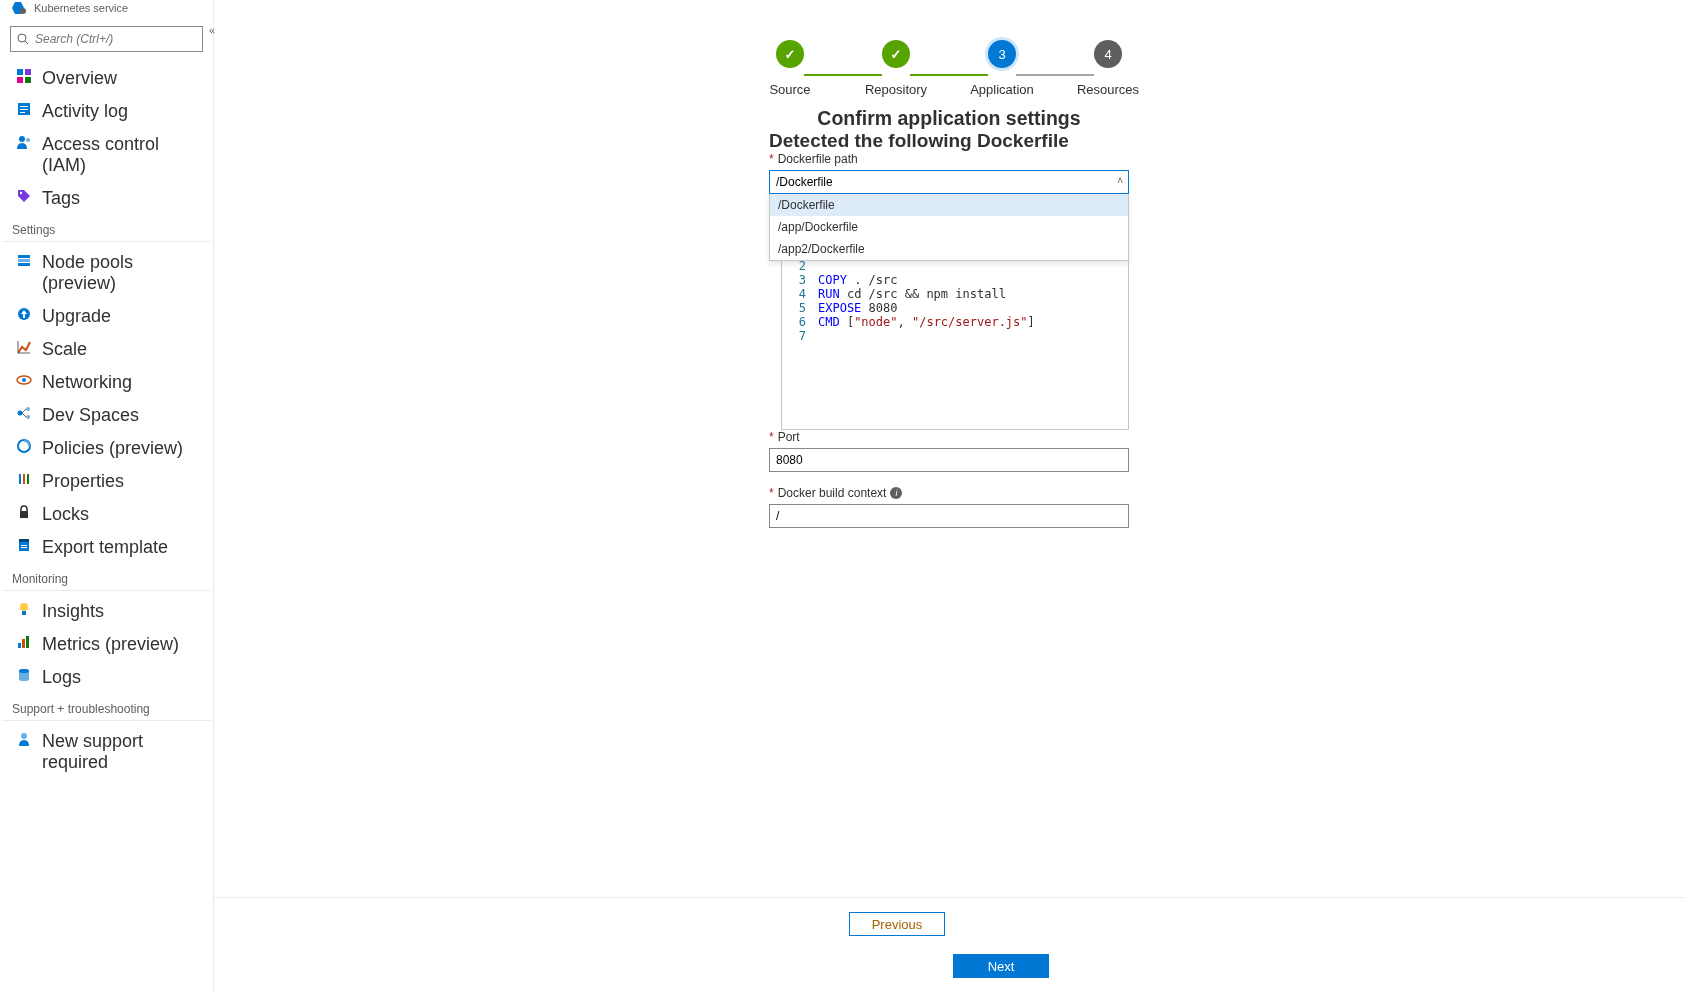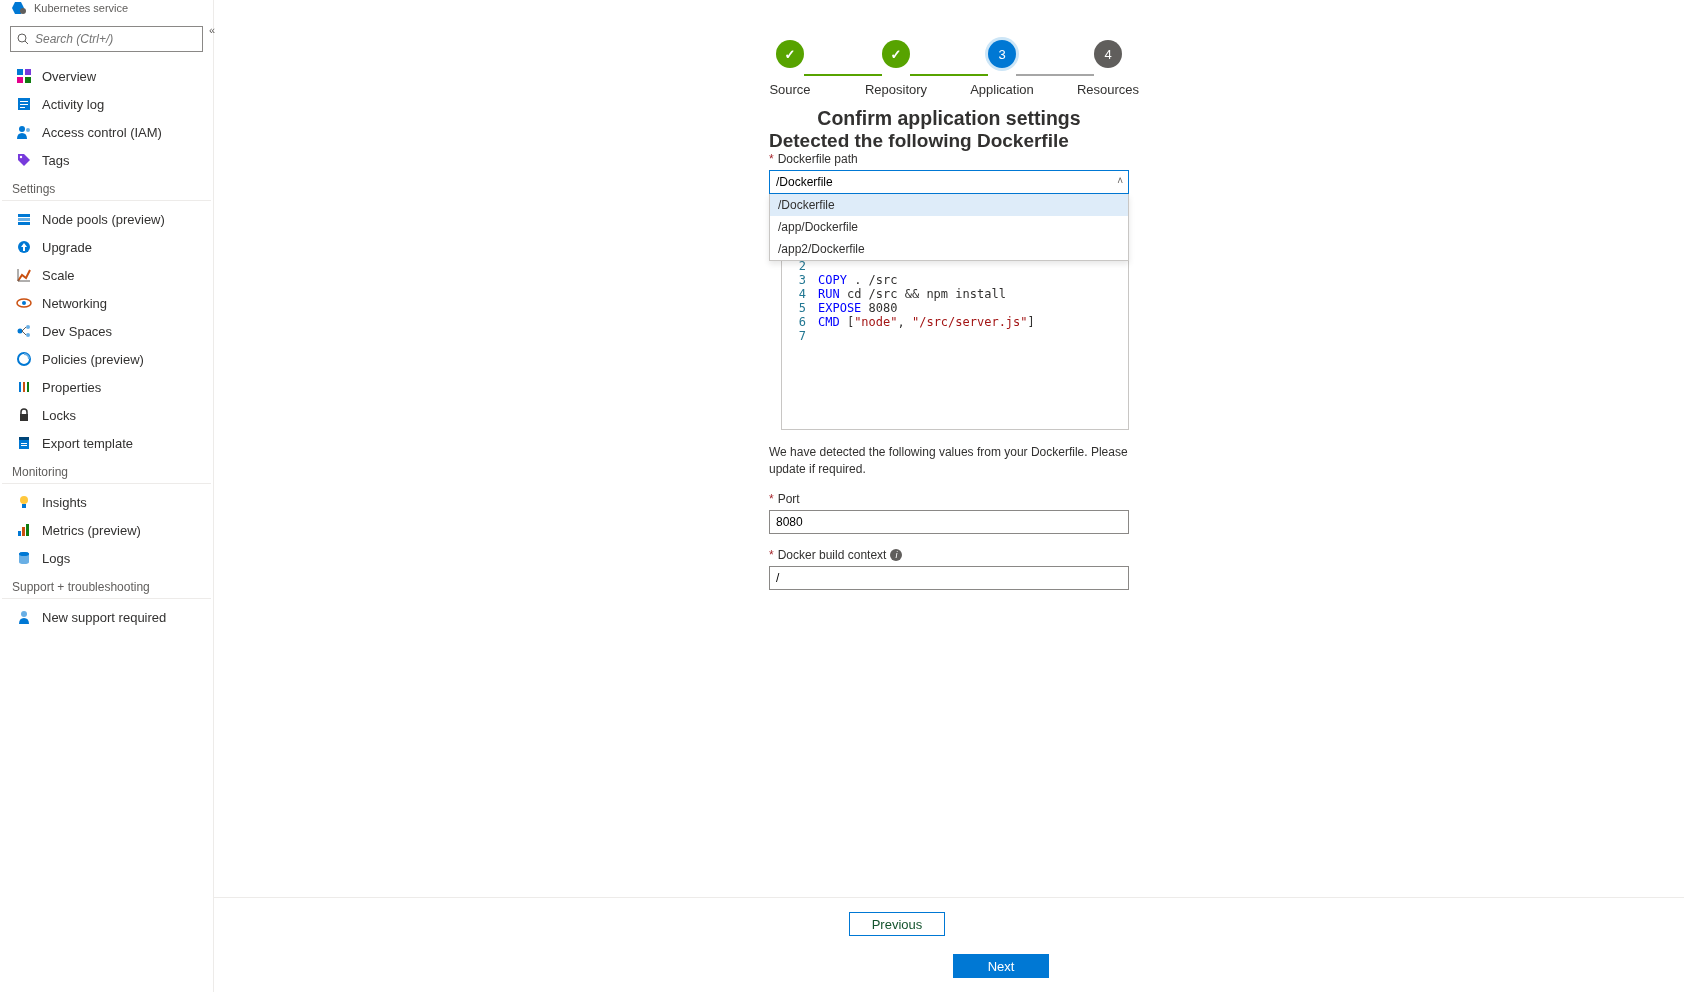--- a/index.html
+++ b/index.html
@@ -5,21 +5,21 @@
   * { box-sizing: border-box; margin: 0; padding: 0; }
   body { font-family: "Segoe UI", Arial, sans-serif; font-size: 13px; color: #323130; background: #fff; }
   .page { display: flex; height: 992px; width: 1684px; }
   .header-strip { position: absolute; top: 0; left: 8px; display: flex; align-items: center; gap: 6px; height: 15px; font-size: 11px; color: #605e5c; }
   .header-strip svg { flex-shrink: 0; }
   .sidebar { width: 214px; border-right: 1px solid #edebe9; padding-top: 20px; position: relative; }
   .collapse-btn { position: absolute; top: 24px; right: -2px; font-size: 11px; color: #605e5c; cursor: pointer; }
   .search-box { margin: 6px 10px 10px 10px; border: 1px solid #8a8886; height: 26px; display: flex; align-items: center; padding: 0 6px; gap: 6px; }
   .search-box input { border: none; outline: none; flex: 1; font-style: italic; color: #605e5c; font-size: 12px; background: transparent; }
   .nav-group-label { font-size: 12px; color: #605e5c; padding: 8px 10px 4px 10px; border-bottom: 1px solid #edebe9; margin: 0 2px 4px 2px; }
-  .nav-item { display: flex; align-items: flex-end; gap: 10px; padding: 6px 10px 6px 16px; font-size: 13px; cursor: pointer; color: #323130; }
+  .nav-item { display: flex; align-items: flex-start; gap: 10px; padding: 6px 10px 6px 16px; font-size: 18px; cursor: pointer; color: #323130; }
   .nav-item.selected { background: #cde6f7; }
   .nav-icon { width: 16px; height: 16px; flex-shrink: 0; display: flex; align-items: center; justify-content: center; }
   .main { flex: 1; position: relative; display: flex; flex-direction: column; }
   .content { flex: 1; overflow: auto; display: flex; flex-direction: column; align-items: center; padding-top: 40px; }
   .stepper { display: flex; align-items: center; gap: 0; margin-bottom: 10px; }
   .step { display: flex; flex-direction: column; align-items: center; width: 104px; }
   .step-circle { width: 28px; height: 28px; border-radius: 50%; display: flex; align-items: center; justify-content: center; color: #fff; font-size: 13px; position: relative; z-index: 2; }
   .step-circle.done { background: #57a300; }
   .step-circle.active { background: #0078d4; box-shadow: 0 0 0 3px #cde6f7; }
   .step-circle.pending { background: #605e5c; }
@@ -40,21 +40,21 @@
   .code-line { display: flex; }
   .gutter { width: 36px; text-align: right; padding-right: 12px; color: #237893; user-select: none; }
   .code-text { white-space: pre; }
   .kw-blue { color: #0000ff; }
   .str-red { color: #a31515; }
   .info-text { font-size: 12px; color: #323130; margin: 14px 0 14px 0; line-height: 1.4; }
   .text-input { width: 100%; height: 24px; border: 1px solid #8a8886; padding: 0 6px; font-size: 12px; margin-bottom: 14px; outline: none; }
   .info-icon { width: 12px; height: 12px; border-radius: 50%; background: #605e5c; color: #fff; font-size: 9px; display: inline-flex; align-items: center; justify-content: center; font-style: italic; }
   .footer { border-top: 1px solid #edebe9; padding: 14px 0; display: flex; justify-content: center; gap: 8px; }
   .btn { width: 96px; height: 24px; font-size: 13px; cursor: pointer; border: 1px solid #0078d4; display: flex; align-items: center; justify-content: center; }
-  .btn.secondary { background: #fff; color: #14532d; }
+  .btn.secondary { background: #fff; color: #a16207; }
   .btn.primary { background: #0078d4; color: #fff; margin-top: 42px; }
   .check-mark::before { content: "✓"; font-weight: bold; }
 </style>
 </head>
 <body>
 
 <div class="header-strip">
   <svg width="20" height="14" viewBox="0 0 20 14">
       <polygon points="7,1 13,1 16,7 13,13 7,13 4,7" fill="#0078d4"></polygon>
       <circle cx="15" cy="10" r="3" fill="#605e5c"></circle>
@@ -313,21 +313,20 @@
             <div class="code-line">
               <span class="gutter">6</span>
               <span class="code-text"><span class="kw-blue">CMD</span><span> [</span><span class="str-red">"node"</span><span>, </span><span class="str-red">"/src/server.js"</span><span>]</span></span>
             </div>
             <div class="code-line">
               <span class="gutter">7</span>
               <span class="code-text"></span>
             </div>
           </div>
 
-        <div class="info-text">We have detected the following values from your Dockerfile. Please update if required.</div>
 
         <div class="field-label">
           <span class="req">*</span>
           <span>Port</span>
         </div>
         <input class="text-input" value="8080" style="">
 
         <div class="field-label">
           <span class="req">*</span>
           <span>Docker build context</span>

